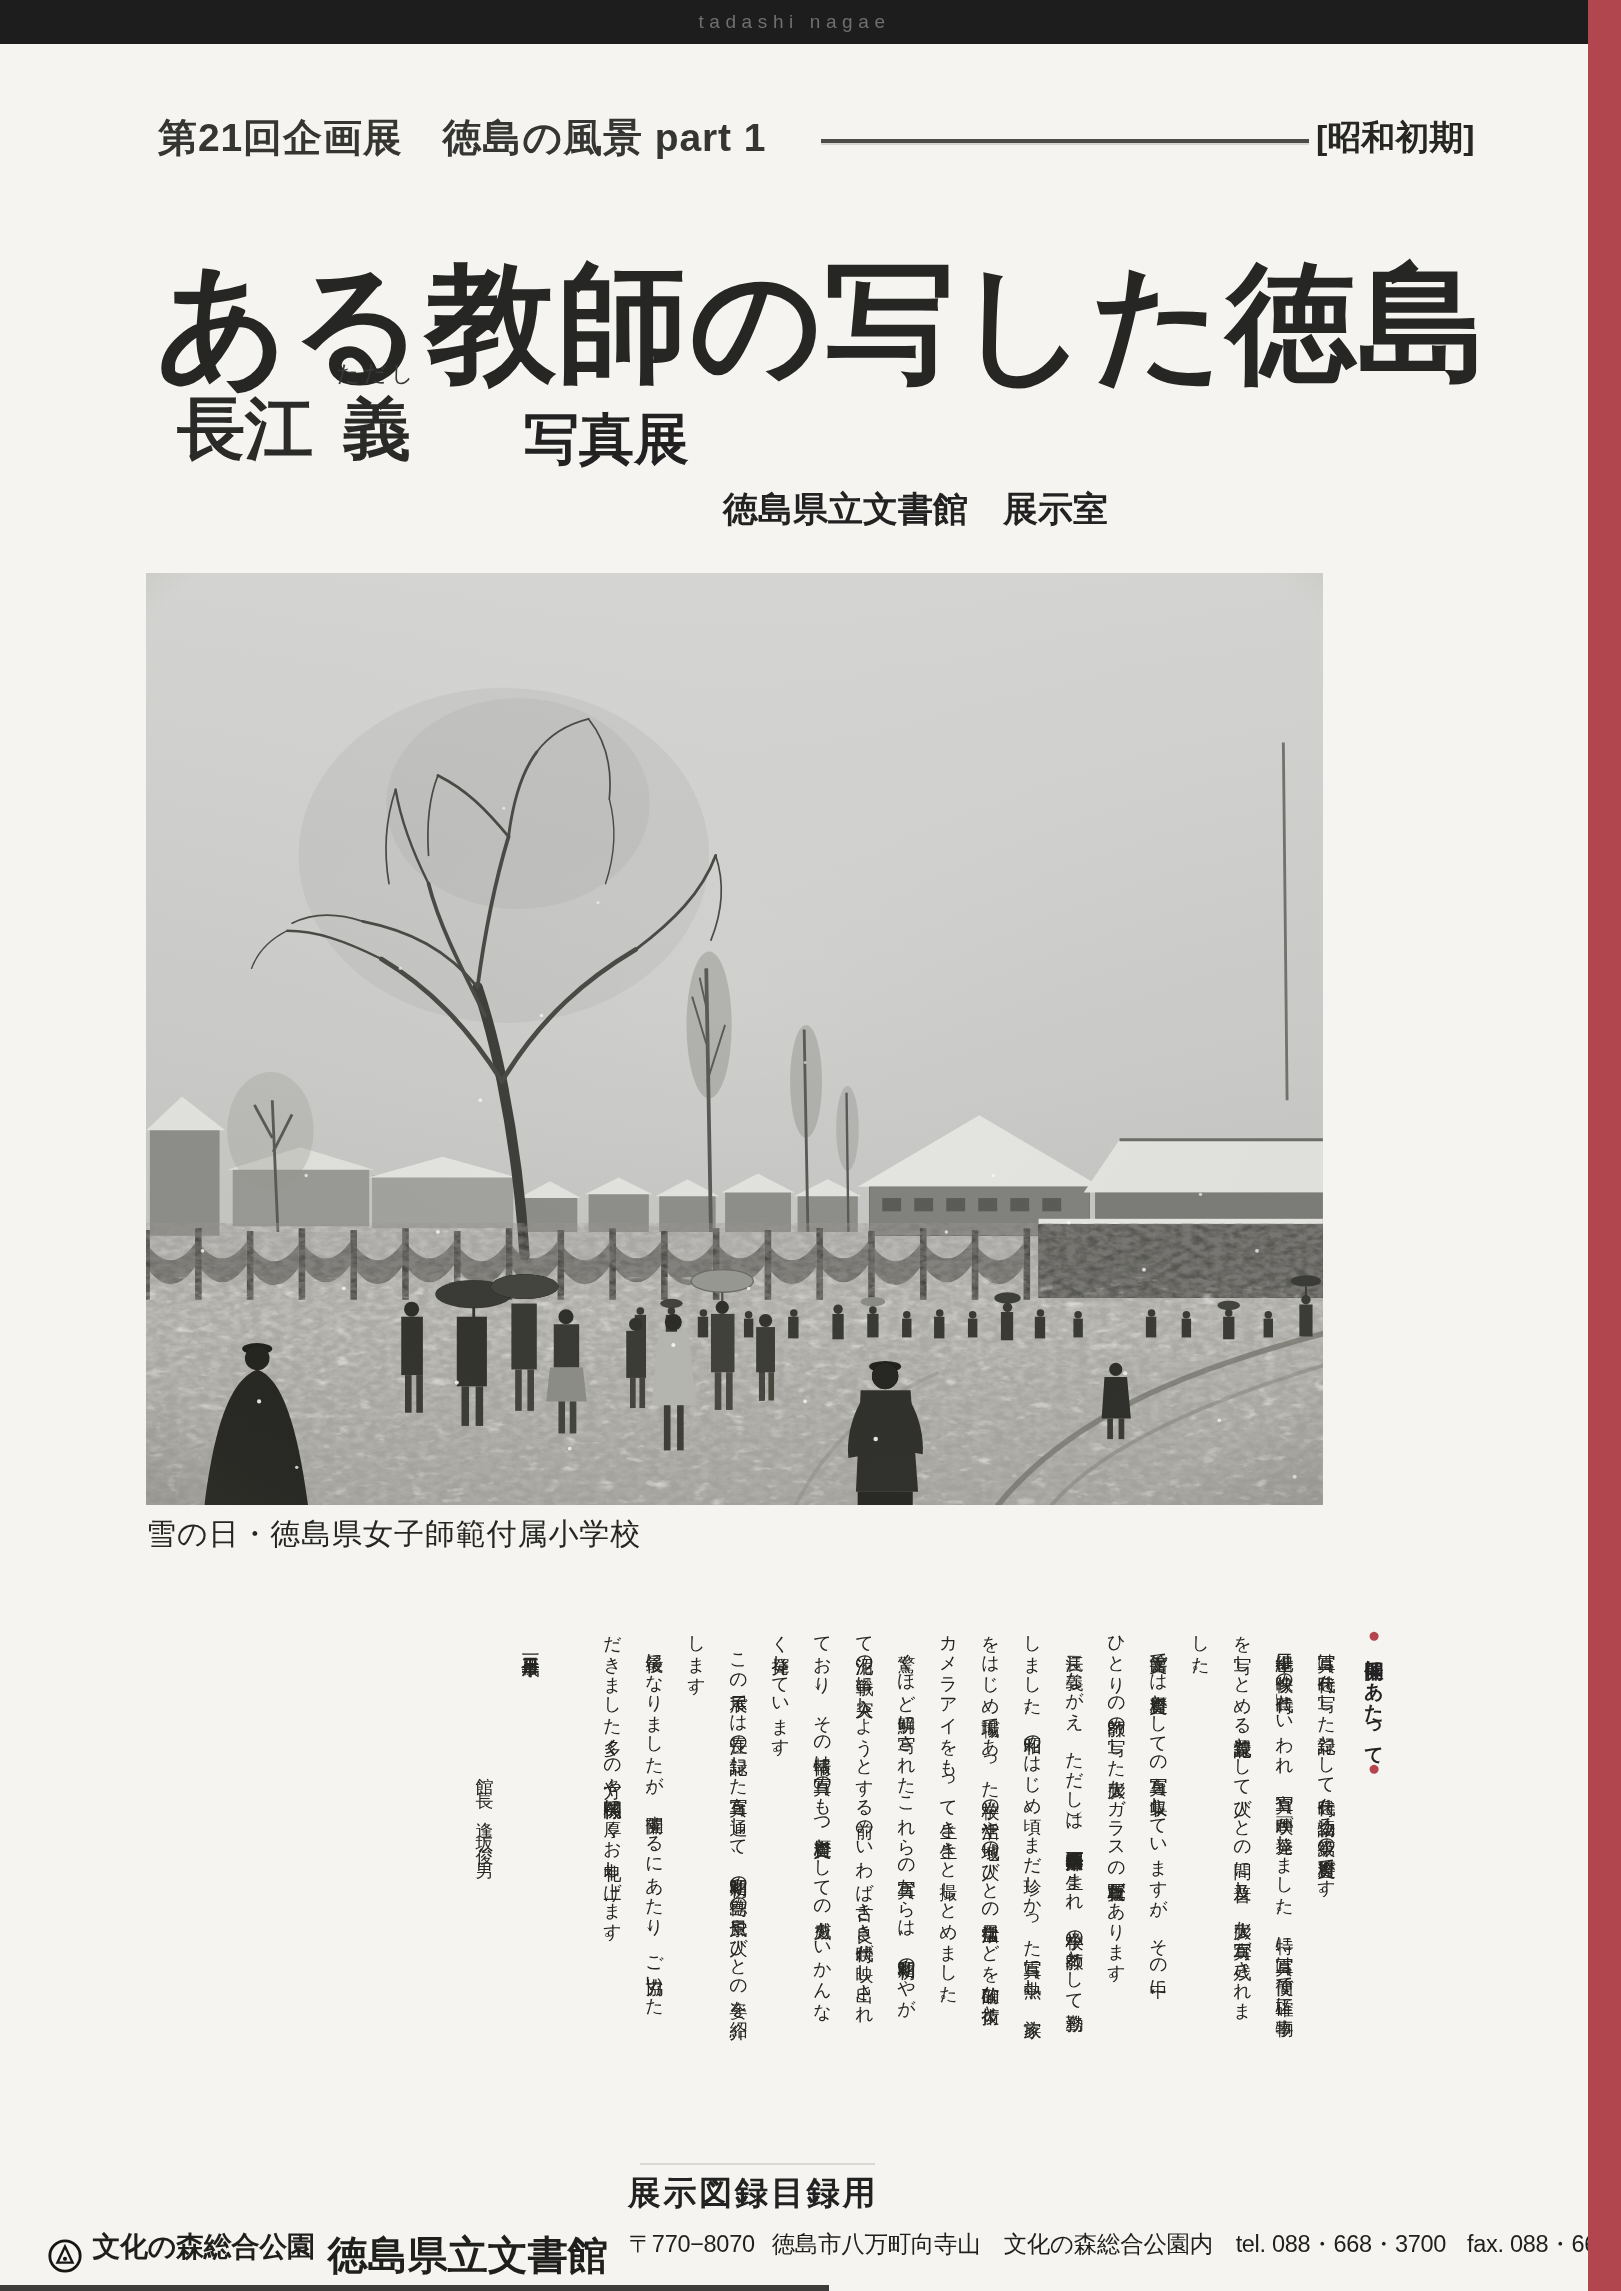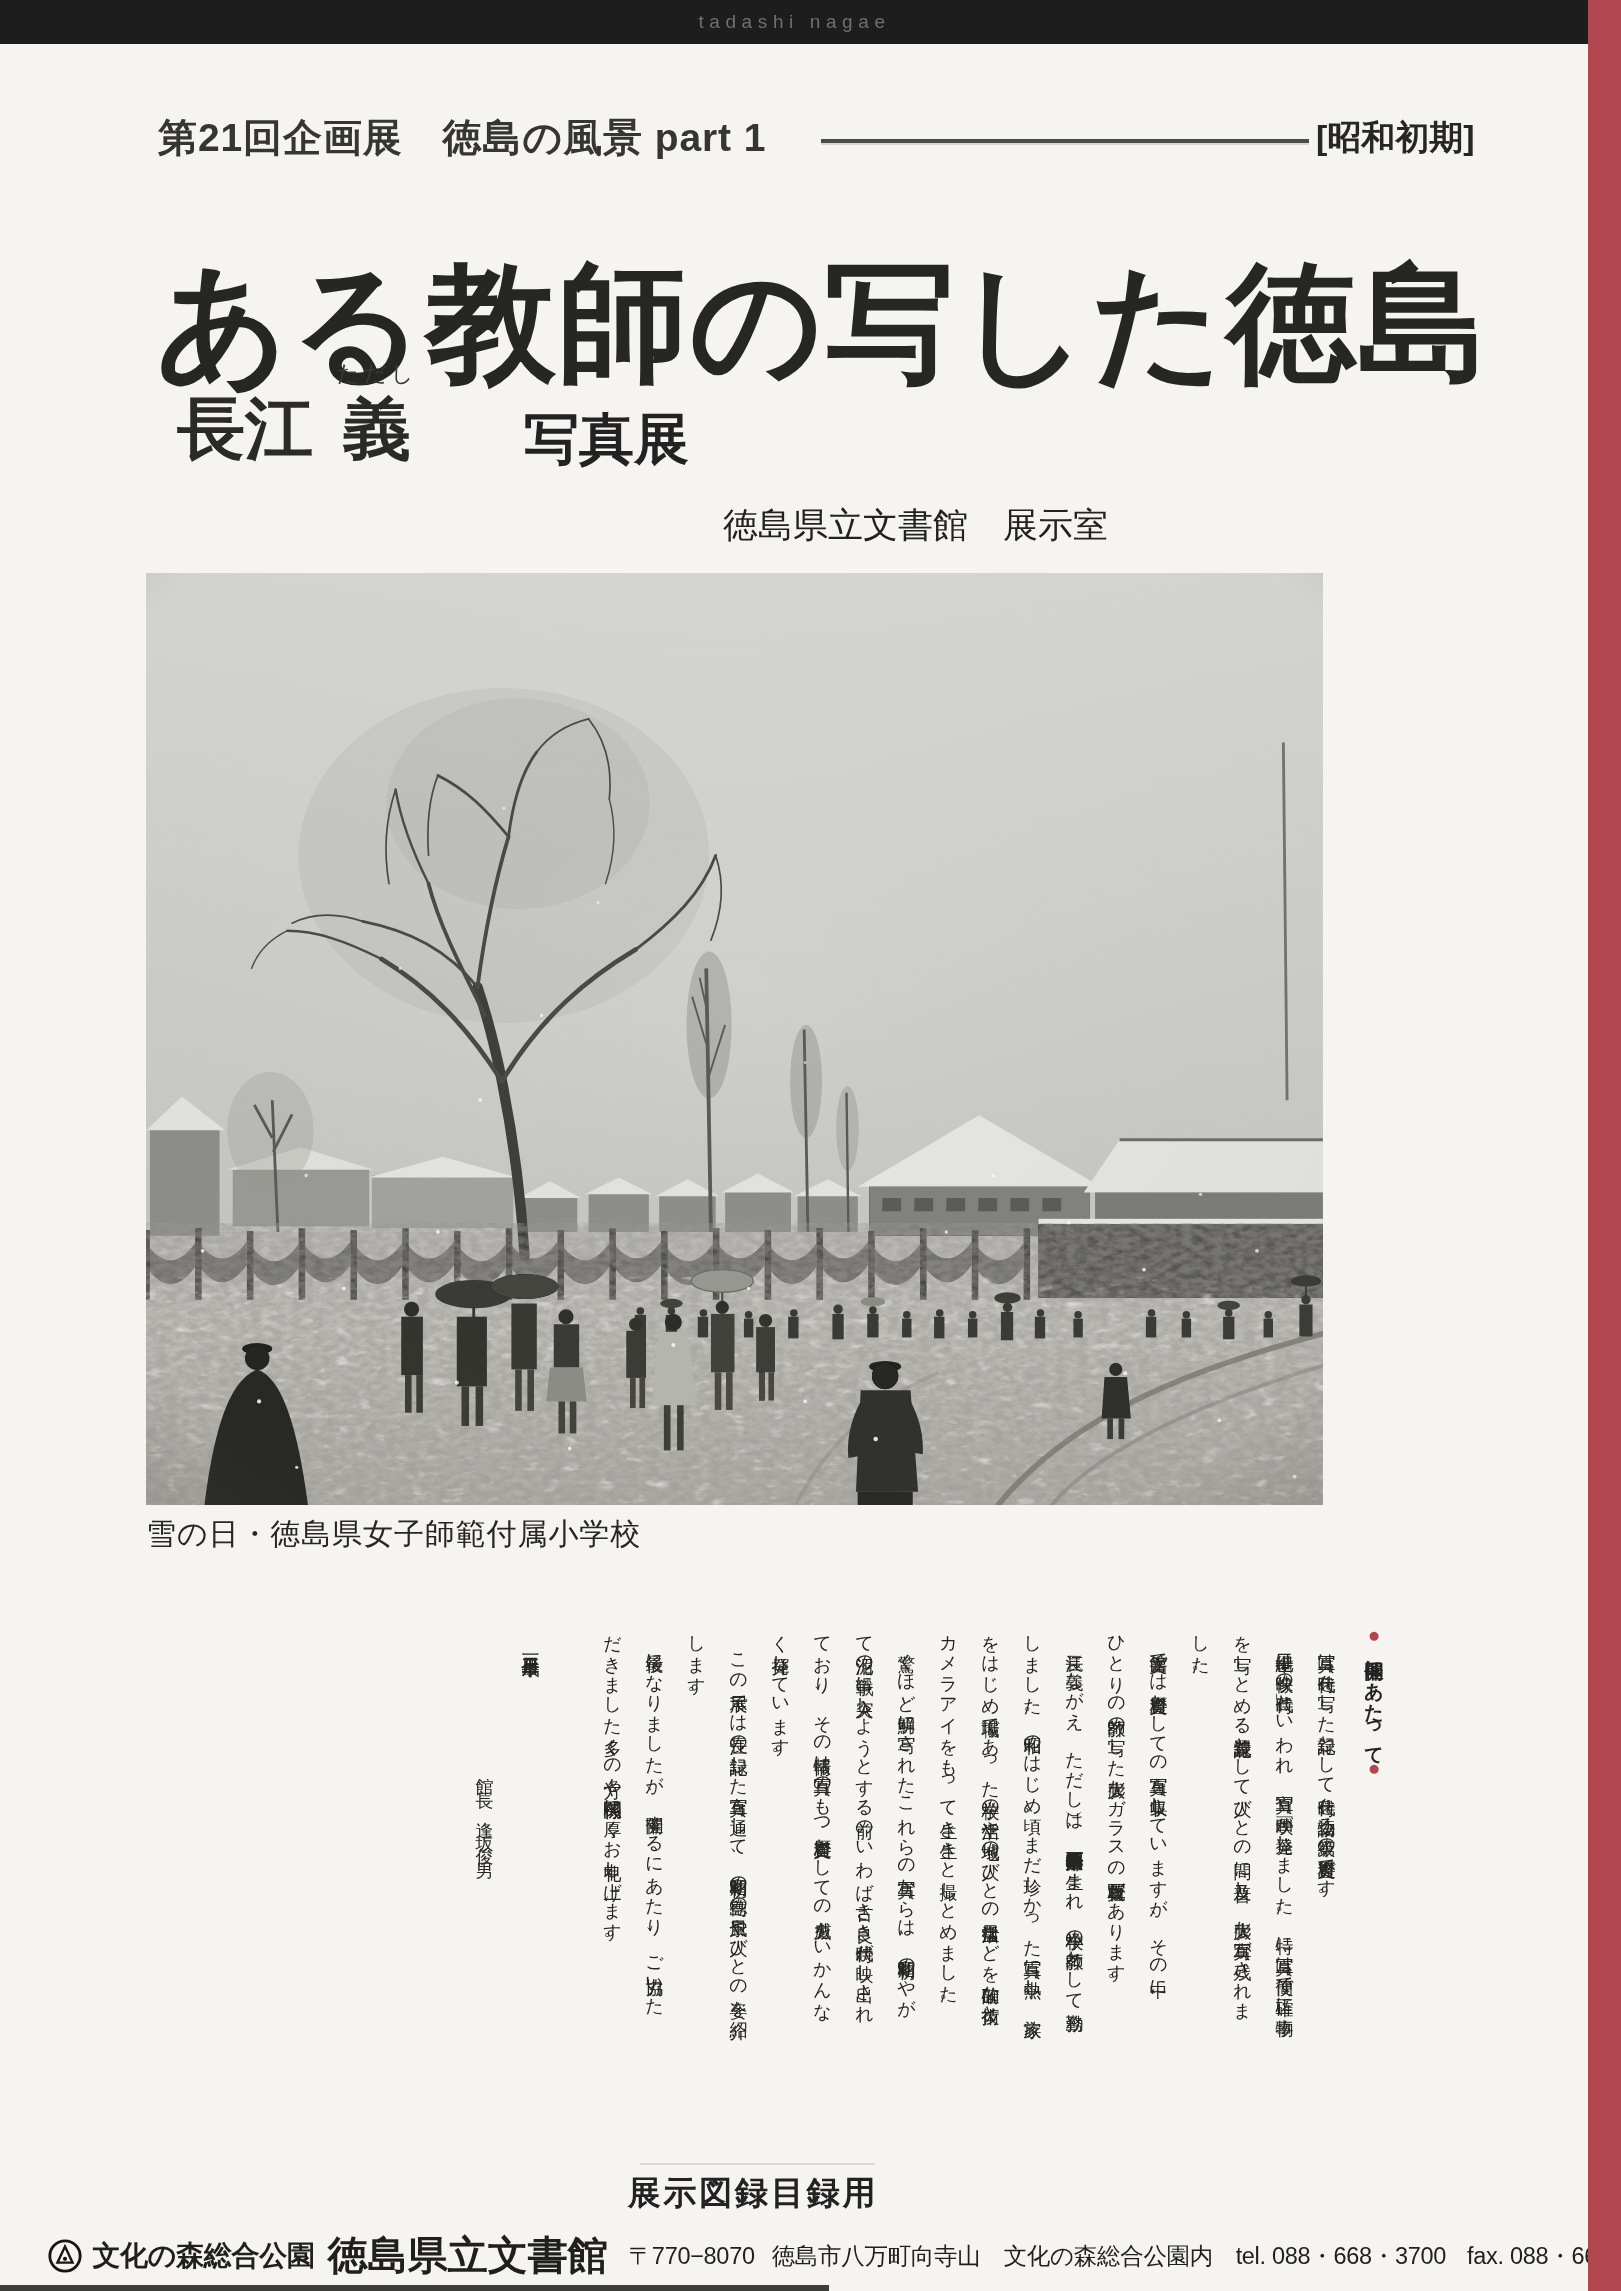--- a/index.html
+++ b/index.html
@@ -19,41 +19,41 @@
   .main-title{position:absolute;left:156px;top:171px;font-size:130px;font-weight:bold;color:#29292  6;
               letter-spacing:1.9px;white-space:nowrap;line-height:1;}
   
   .name-row{position:absolute;left:177px;top:395px;font-family:"Liberation Serif","DejaVu Serif",serif;
             font-size:68px;font-weight:600;color:#2a2a28;white-space:nowrap;line-height:1;}
   .name-gi{margin-left:30px;position:relative;display:inline-block;}
   .furigana{position:absolute;left:50%;transform:translateX(-50%);top:-32px;font-size:22.6px;
             font-weight:400;letter-spacing:3.8px;color:#3a3a38;white-space:nowrap;}
   .exh-label{position:absolute;left:524px;top:412px;font-size:55px;font-weight:bold;color:#222;line-height:1;}
   .date-line{position:absolute;left:723px;top:426px;font-size:35px;font-weight:bold;color:#222;white-space:nowrap;}
-  .venue-line{position:absolute;left:723px;top:502px;font-size:35px;font-weight:normal;color:#222;white-space:nowrap;}
+  .venue-line{position:absolute;left:723px;top:486px;font-size:35px;font-weight:bold;color:#222;white-space:nowrap;}
   
   .photo{position:absolute;left:146px;top:573px;width:1177px;height:932px;background:#cfcfcd;}
   .caption{position:absolute;left:146px;top:1514px;width:1173px;text-align:left;
            font-family:Liberation Serif, serif;font-size:30px;color:#38383  6;letter-spacing:0.9px;}
   
   .greeting{position:absolute;top:1623px;right:186px;width:1282px;height:397px;
             writing-mode:vertical-rl;font-family:"Liberation Serif","DejaVu Serif",serif;
             font-size:18px;line-height:42px;color:#252523;}
   .greeting h3{margin:0 40px 0 5.6px;font-size:19px;font-weight:600;color:#222;}
   .greeting h3 .dot{color:#b4454e;font-size:21px;}
   .greeting p{margin:0;text-indent:1em;}
   .greeting p.date-col{text-indent:1.2em;margin-right:40px;}
   .greeting p.sig-col{text-indent:141px;margin-right:3.8px;}
   .sig-role{letter-spacing:.75em;}
   .sig-name{margin-inline-start:.9em;letter-spacing:.75em;}
   
   .note-rule{position:absolute;left:640px;top:2163px;width:235px;height:1.9px;background:#d9d8d3;}
   .catalog-note{position:absolute;left:574px;top:2171px;width:358px;text-align:center;
                 font-size:33px;font-weight:bold;letter-spacing:2.8px;color:#222;}
-  .footer{position:absolute;left:47px;top:2228px;width:1535px;display:flex;align-items:center;
+  .footer{position:absolute;left:47px;top:2228px;width:1535px;display:flex;align-items:flex-start;
           white-space:nowrap;color:#1f1f1d;letter-spacing:-0.3px;}
   .footer .logo{align-self:center;margin-right:9.4px;flex:none;}
   .f-park{font-size:28px;font-weight:bold;margin-right:13px;}
   .f-inst{font-size:40px;font-weight:bold;margin-right:21px;letter-spacing:0;}
   .f-postal{font-size:23.5px;margin-right:17px;}
   .f-addr{font-size:23.5px;margin-right:22.6px;}
   .f-tel{font-size:23.5px;margin-right:21px;}
   .f-fax{font-size:23.5px;}
 </style>
 </head>

